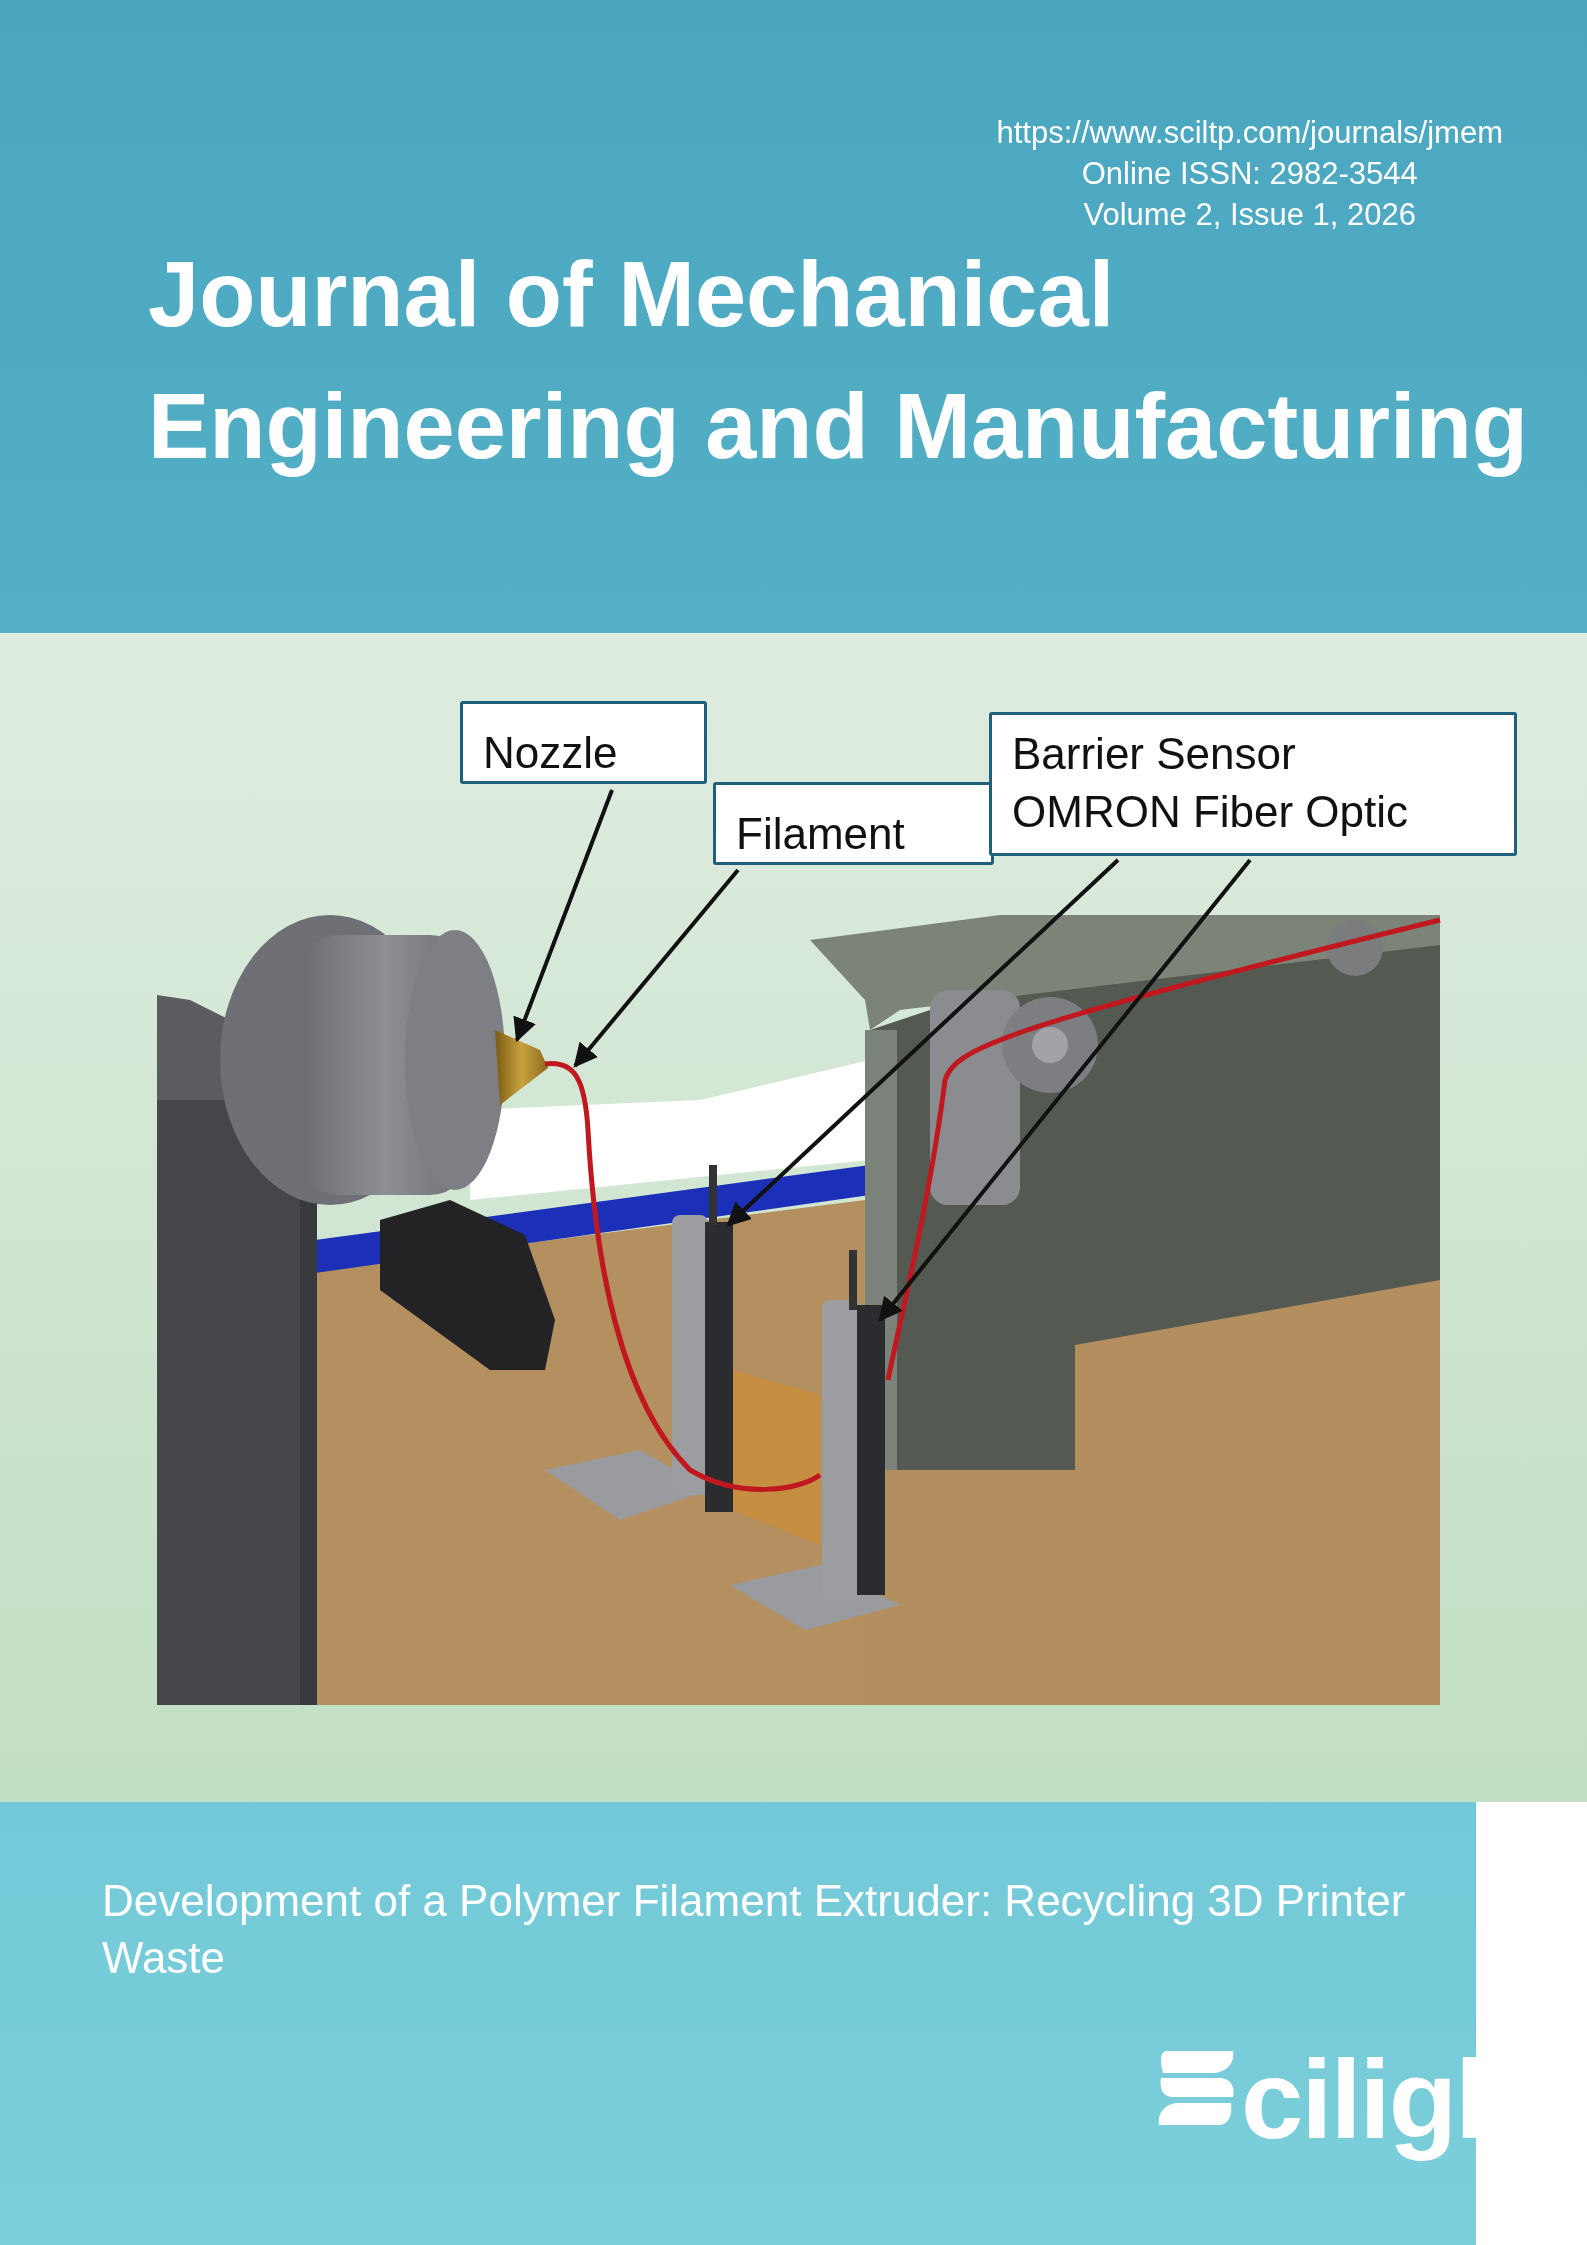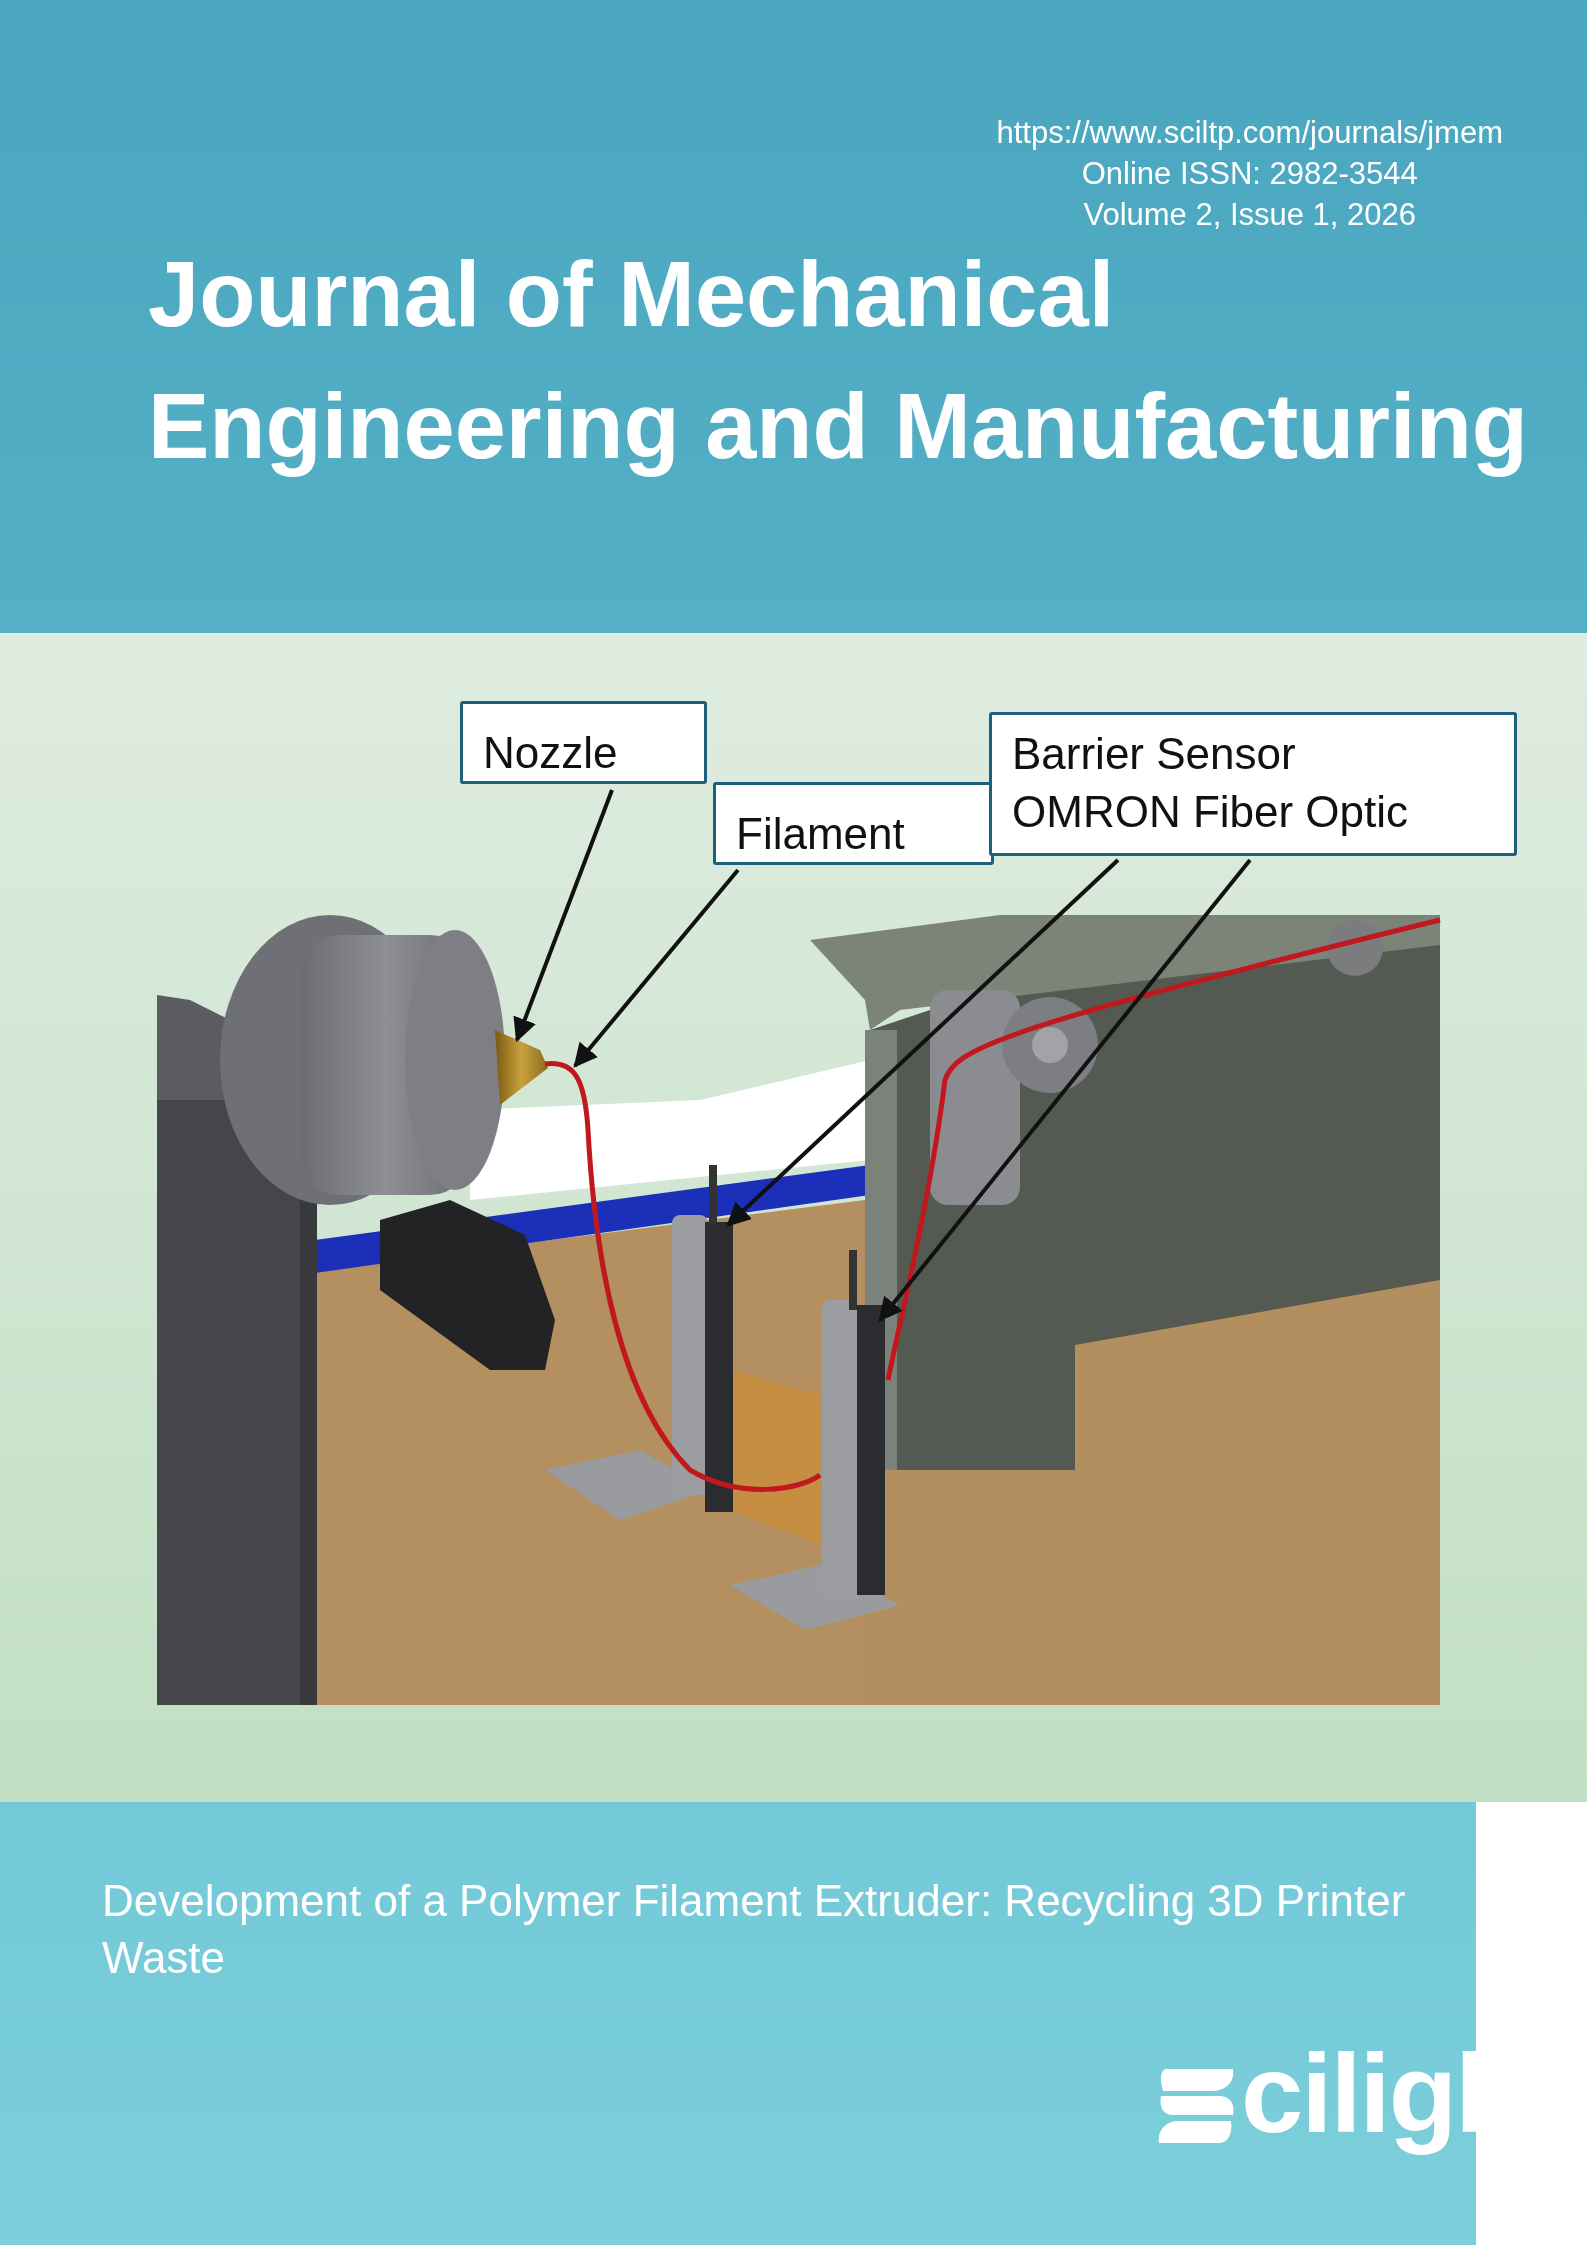--- a/index.html
+++ b/index.html
@@ -15,21 +15,21 @@
   .figure-band { position: absolute; left: 0; top: 633px; width: 1587px; height: 1169px;
                  background: linear-gradient(#dfece0, #c1dfc4); }
   .figure-svg { position: absolute; left: 0; top: 0; }
   .callout { position: absolute; background: #fff; border: 3px solid #1f5f7a; border-radius: 3px;
              box-sizing: border-box; color: #111; font-size: 44px; line-height: 58px;
              padding: 20px 20px; white-space: nowrap; }
   .footer { position: absolute; left: 0; top: 1802px; width: 1476px; height: 443px;
             background: linear-gradient(#73c9d8, #7ccfda); }
   .article-title { position: absolute; left: 102px; top: 70px; width: 1320px; color: #fff;
                    font-size: 44px; line-height: 57px; }
-  .logo { position: absolute; left: 1155px; top: 237px; height: 110px; display: flex; align-items: flex-end; }
+  .logo { position: absolute; left: 1155px; top: 243px; height: 110px; display: flex; align-items: flex-start; }
   .logo-mark { width: 82px; height: 86px; margin-right: 4px; }
   .logo-text { color: #fff; font-size: 112px; font-weight: bold; line-height: 110px; letter-spacing: -2px; }
 </style>
 </head>
 <body>
 
 <div class="header">
   <div class="meta">
     <div>https://www.sciltp.com/journals/jmem</div>
     <div>Online ISSN: 2982-3544</div>

